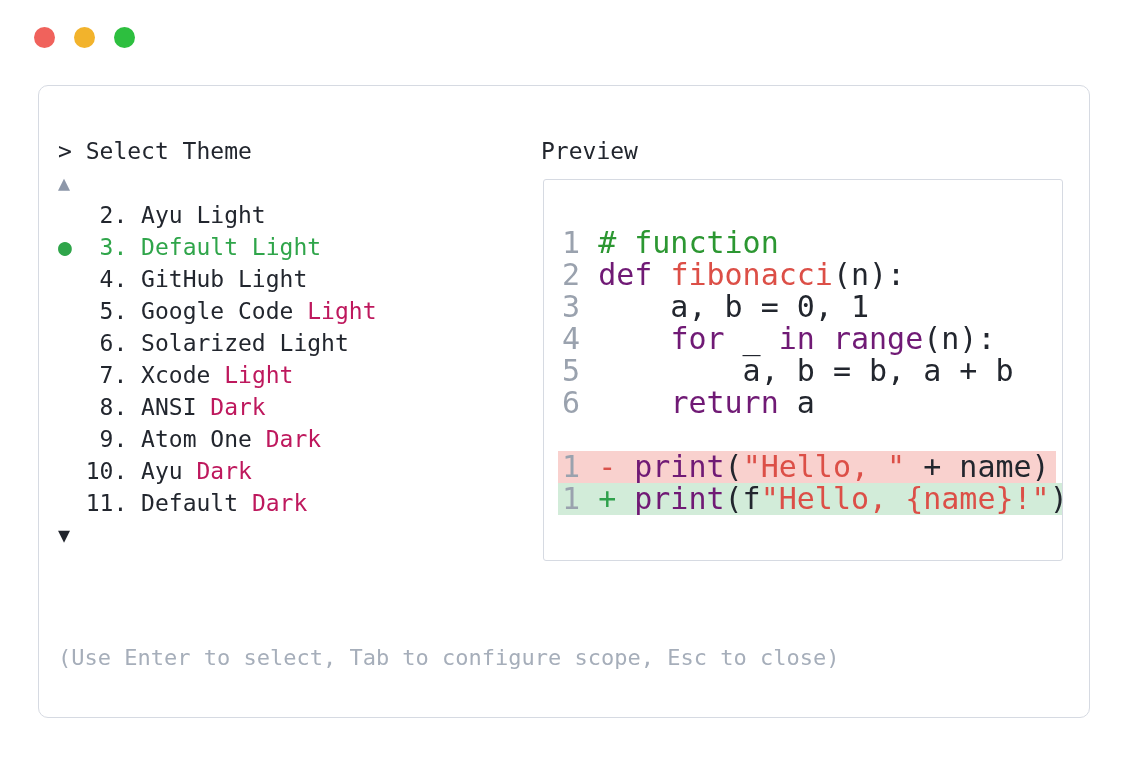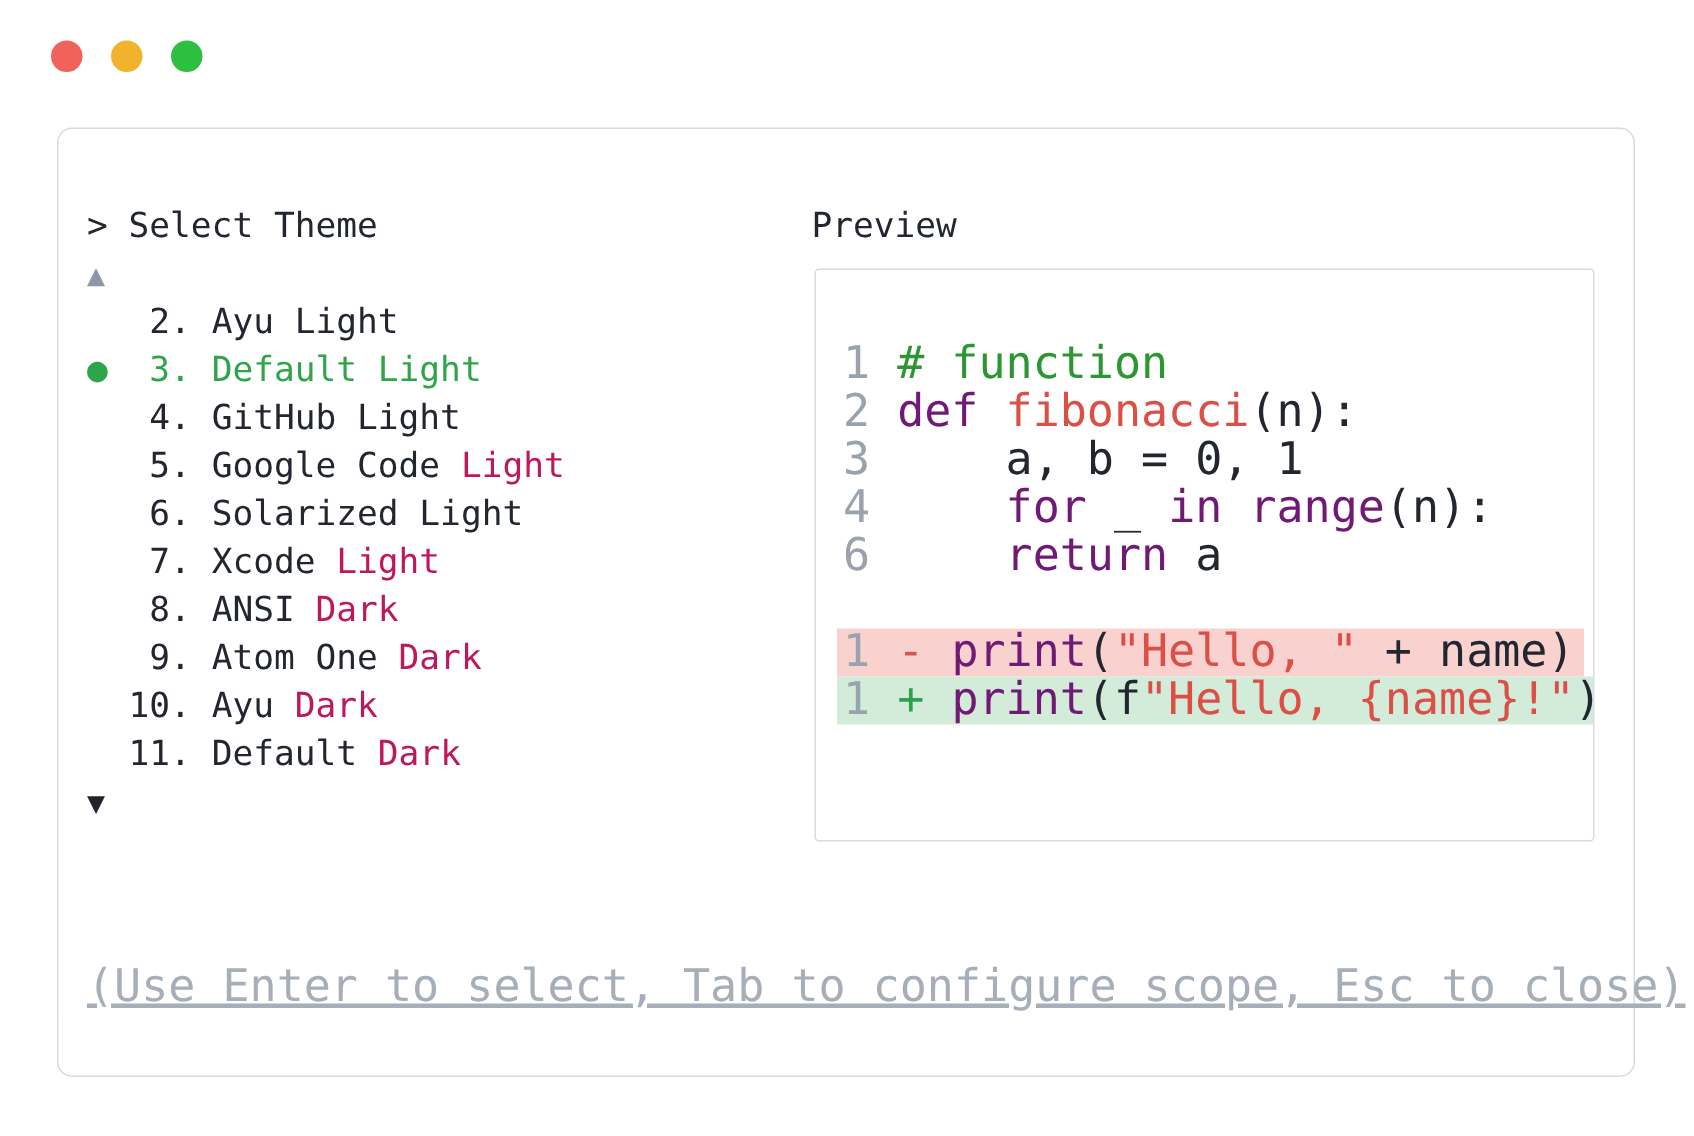--- a/index.html
+++ b/index.html
@@ -52,25 +52,24 @@
   .row.arrow.down { color: #20242c; font-size: 20px; }
   .item .bullet { color: #2fa54a; }
   .item .num { color: #22262e; }
   .item .name { color: #22262e; }
   .item .suffix { color: #be185d; }
   .item.selected .num, .item.selected .name { color: #2fa54a; }
   .help {
     position: absolute;
     left: 19px;
     top: 556px;
-    font-size: 30px;
+    font-size: 22px;
     line-height: 32px;
     white-space: pre;
     color: #a6aeba;
-    text-decoration: underline;
   }
   .preview-label {
     position: absolute;
     left: 502px;
     top: 49px;
     height: 32px;
     line-height: 32px;
     font-size: 23px;
     color: #22262e;
     white-space: pre;
@@ -141,20 +140,21 @@
     <div class="help">(Use Enter to select, Tab to configure scope, Esc to close)</div>
 
     <div class="preview-label">Preview</div>
 
     <div class="preview-box">
       <div id="code">
           <div class="code-line"><span class="linewrap"><span class="ln">1 </span><span class="com"># function</span></span></div>
           <div class="code-line"><span class="linewrap"><span class="ln">2 </span><span class="kw">def</span><span class="pl"> </span><span class="fn">fibonacci</span><span class="pl">(n):</span></span></div>
           <div class="code-line"><span class="linewrap"><span class="ln">3 </span><span class="pl">    a, b = 0, 1</span></span></div>
           <div class="code-line"><span class="linewrap"><span class="ln">4 </span><span class="pl">    </span><span class="kw">for</span><span class="pl"> _ </span><span class="kw">in</span><span class="pl"> </span><span class="kw">range</span><span class="pl">(n):</span></span></div>
+          <div class="code-line"><span class="linewrap"><span class="ln">5 </span><span class="pl">        a, b = b, a + b</span></span></div>
           <div class="code-line"><span class="linewrap"><span class="ln">6 </span><span class="pl">    </span><span class="kw">return</span><span class="pl"> a</span></span></div>
           <div class="code-line"><span class="linewrap"></span></div>
           <div class="code-line"><span class="linewrap bg-del"><span class="ln">1 </span><span class="del">-</span><span class="pl"> </span><span class="kw">print</span><span class="pl">(</span><span class="str">"Hello, "</span><span class="pl"> + name)</span></span></div>
           <div class="code-line"><span class="linewrap bg-ins"><span class="ln">1 </span><span class="ins">+</span><span class="pl"> </span><span class="kw">print</span><span class="pl">(f</span><span class="str">"Hello, {name}!"</span><span class="pl">)</span></span></div>
         </div>
     </div>
 
   </div>
 </div>
 

